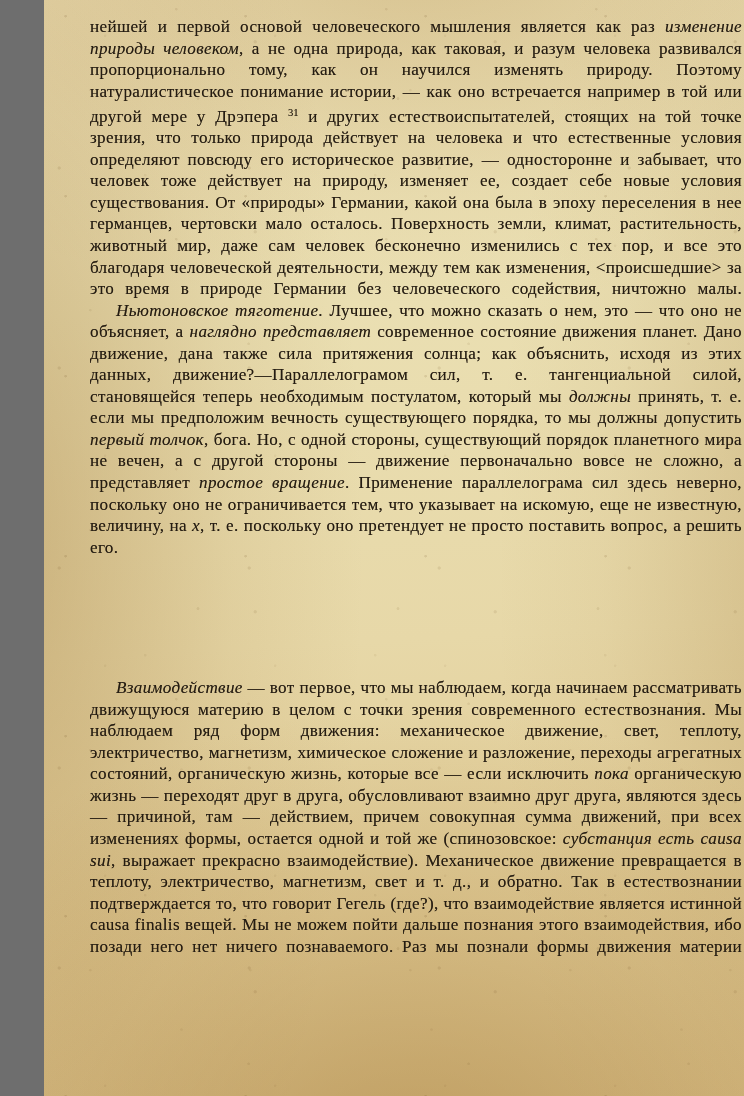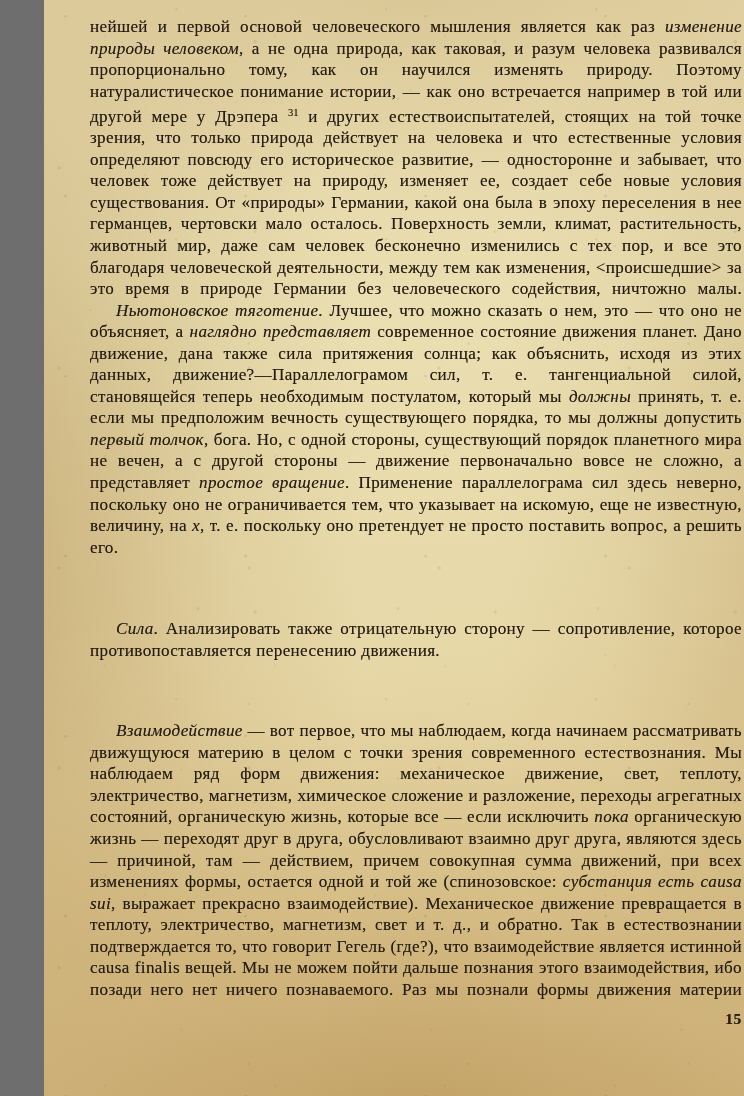--- a/index.html
+++ b/index.html
@@ -100,23 +100,21 @@
   <div class="grain"></div>
 
   <div class="textblock">
 
     <p class="last-justify"><span>нейшей и первой основой человеческого мышления является как раз </span><i>изменение природы человеком</i><span>, а не одна природа, как таковая, и разум человека развивался пропорционально тому, как он научился изменять природу. Поэтому натуралистическое понимание истории, — как оно встречается например в той или другой мере у Дрэпера </span><sup>31</sup><span> и других естествоиспытателей, стоящих на той точке зрения, что только природа действует на человека и что естественные условия определяют повсюду его историческое развитие, — односторонне и забывает, что человек тоже действует на природу, изменяет ее, создает себе новые условия существования. От «природы» Германии, какой она была в эпоху переселения в нее германцев, чертовски мало осталось. Поверхность земли, климат, растительность, животный мир, даже сам человек бесконечно изменились с тех пор, и все это благодаря человеческой деятельности, между тем как изменения, &lt;происшедшие&gt; за это время в природе Германии без человеческого содействия, ничтожно малы.</span></p>
 
     <p class="indent last-justify"><i>Ньютоновское тяготение</i><span>. Лучшее, что можно сказать о нем, это — что оно не объясняет, а </span><i>наглядно представляет</i><span> современное состояние движения планет. Дано движение, дана также сила притяжения солнца; как объяснить, исходя из этих данных, движение?—Параллелограмом сил, т. е. тангенциальной силой, становящейся теперь необходимым постулатом, который мы </span><i>должны</i><span> принять, т. е. если мы предположим вечность существующего порядка, то мы должны допустить </span><i>первый толчок</i><span>, бога. Но, с одной стороны, существующий порядок планетного мира не вечен, а с другой стороны — движение первоначально вовсе не сложно, а представляет </span><i>простое вращение</i><span>. Применение параллелограма сил здесь неверно, поскольку оно не ограничивается тем, что указывает на искомую, еще не известную, величину, на </span><i>x</i><span>, т. е. поскольку оно претендует не просто поставить вопрос, а решить его.</span></p>
 
     <div class="gap-sila"></div>
 
-    <p class="indent"><i>Сила</i><span>. Анализировать также отрицательную сторону — сопротивление, которое противопоставляется перенесению движения.</span></p>
 
     <div class="gap-vzaim"></div>
 
     <p class="indent last-justify"><i>Взаимодействие</i><span> — вот первое, что мы наблюдаем, когда начинаем рассматривать движущуюся материю в целом с точки зрения современного естествознания. Мы наблюдаем ряд форм движения: механическое движение, свет, теплоту, электричество, магнетизм, химическое сложение и разложение, переходы агрегатных состояний, органическую жизнь, которые все — если исключить </span><i>пока</i><span> органическую жизнь — переходят друг в друга, обусловливают взаимно друг друга, являются здесь — причиной, там — действием, причем совокупная сумма движений, при всех изменениях формы, остается одной и той же (спинозовское: </span><i>субстанция есть causa sui</i><span>, выражает прекрасно взаимодействие). Механическое движение превращается в теплоту, электричество, магнетизм, свет и т. д., и обратно. Так в естествознании подтверждается то, что говорит Гегель (где?), что взаимодействие является истинной causa finalis вещей. Мы не можем пойти дальше познания этого взаимодействия, ибо позади него нет ничего познаваемого. Раз мы познали формы движения материи</span></p>
 
   </div>
 
-  <div class="folio">15</div>
 
 </div>
 
 </body></html>

